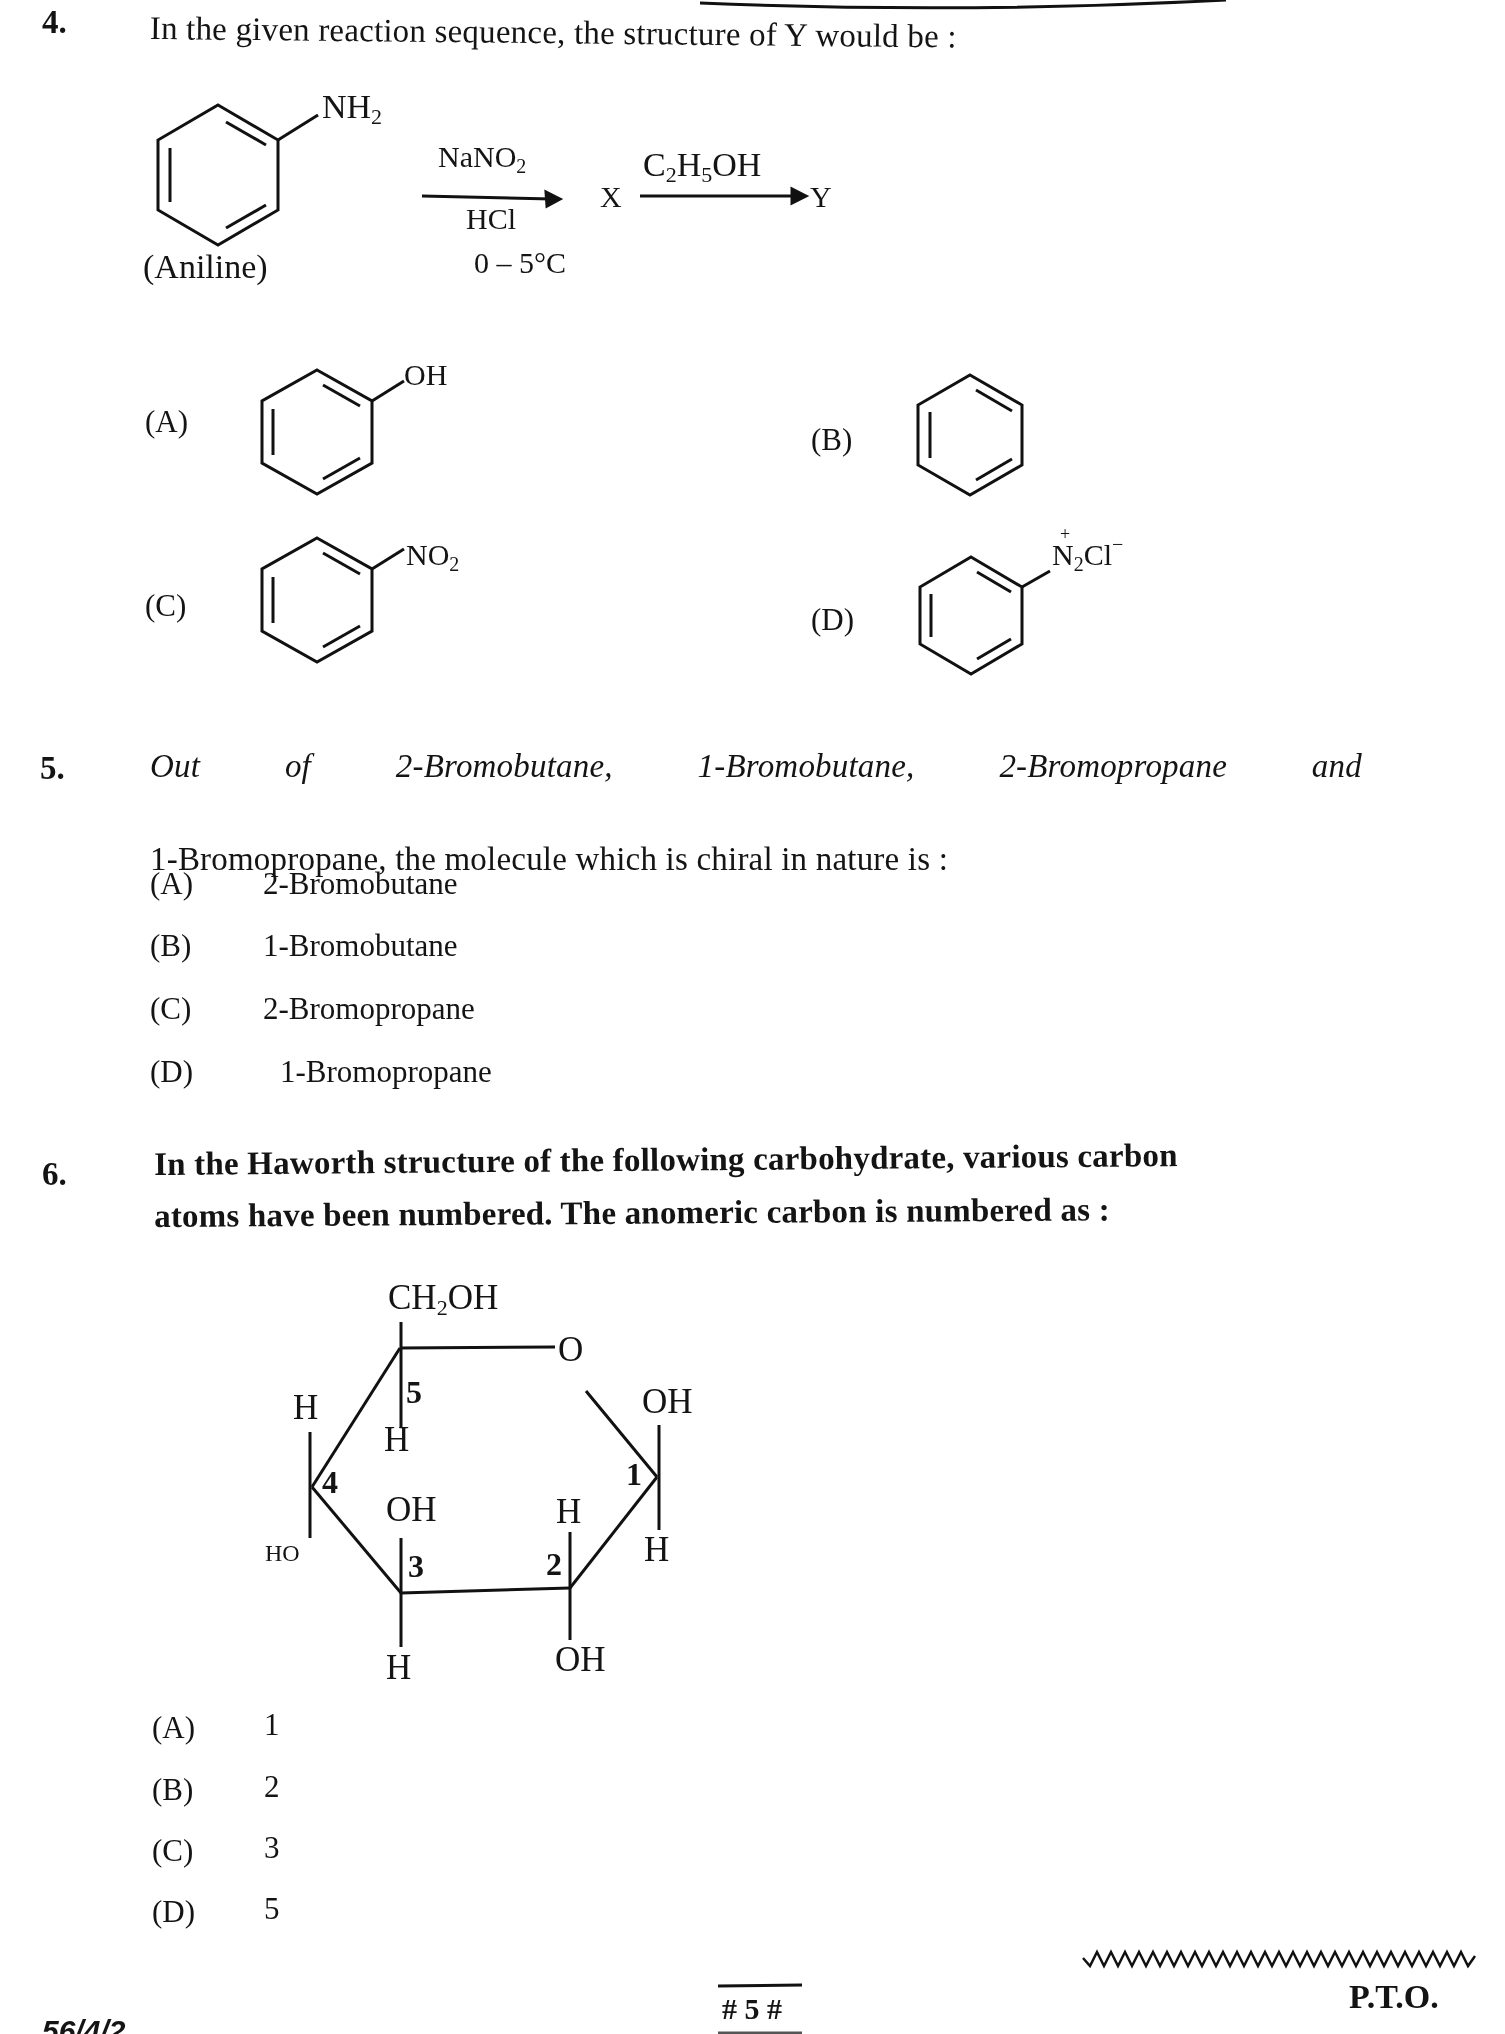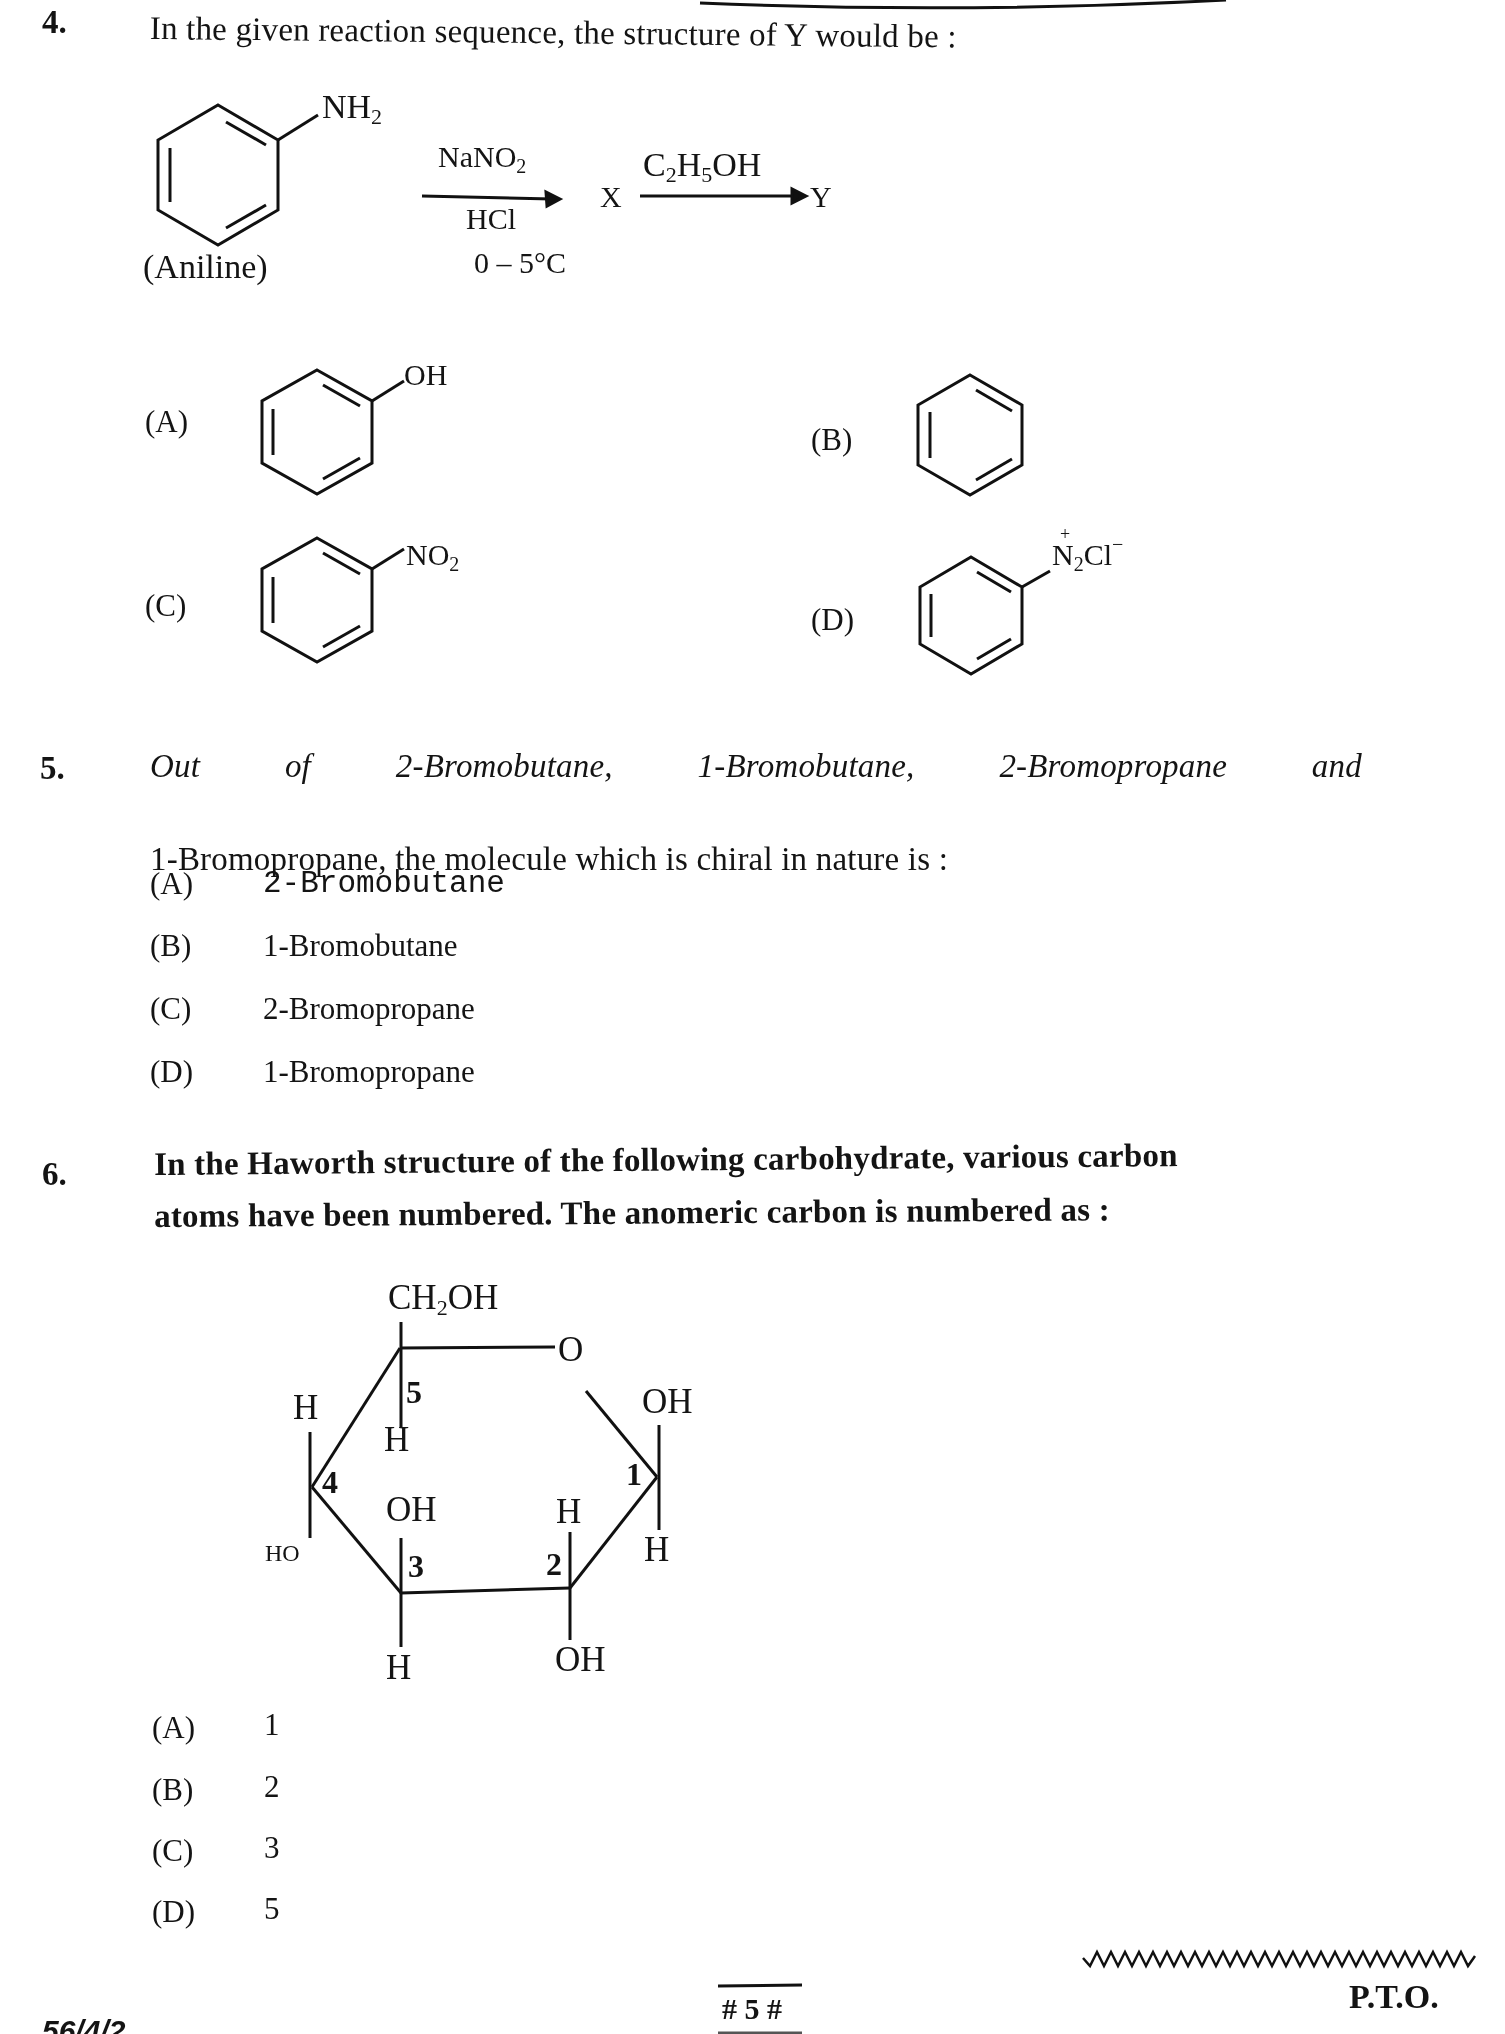--- a/index.html
+++ b/index.html
@@ -120,27 +120,27 @@
   <span>Out</span>
   <span>of</span>
   <span>2-Bromobutane,</span>
   <span>1-Bromobutane,</span>
   <span>2-Bromopropane</span>
   <span>and</span>
 </div>
 <div class="abs qtext" style="left:150px; top:797px;margin-top:44px;">1-Bromopropane, the molecule which is chiral in nature is :</div>
 
 <div class="abs opt-label" style="left:150px; top:866px;">(A)</div>
-<div class="abs opt-val" style="left:263px; top:866px;font-family:Liberation Mono, monospace;">2-Bromobutane</div>
+<div class="abs opt-val" style="left:263px; top:866px;">2-Bromobutane</div>
 <div class="abs opt-label" style="left:150px; top:928px;">(B)</div>
 <div class="abs opt-val" style="left:263px; top:928px;">1-Bromobutane</div>
 <div class="abs opt-label" style="left:150px; top:991px;">(C)</div>
 <div class="abs opt-val" style="left:263px; top:991px;">2-Bromopropane</div>
 <div class="abs opt-label" style="left:150px; top:1054px;">(D)</div>
-<div class="abs opt-val" style="left:263px; top:1054px;">1-Bromopropane</div>
+<div class="abs opt-val" style="left:280px; top:1054px;">1-Bromopropane</div>
 
 <div class="abs qnum" style="left:42px; top:1156px;">6.</div>
 <div class="abs qtext bold" style="left:154px; top:1146px; font-size:33px; transform: rotate(-0.5deg); transform-origin:left top;">In the Haworth structure of the following carbohydrate, various carbon</div>
 <div class="abs qtext bold" style="left:154px; top:1198px; font-size:33px; transform: rotate(-0.4deg); transform-origin:left top;">atoms have been numbered. The anomeric carbon is numbered as :</div>
 
 <svg class="layer" width="1505" height="2034" style="pointer-events:none;">
   <g stroke="#111" stroke-width="3" fill="none">
 
     <line x1="400" y1="1348" x2="555" y2="1347"></line>
     <line x1="586" y1="1391" x2="657" y2="1477"></line>

